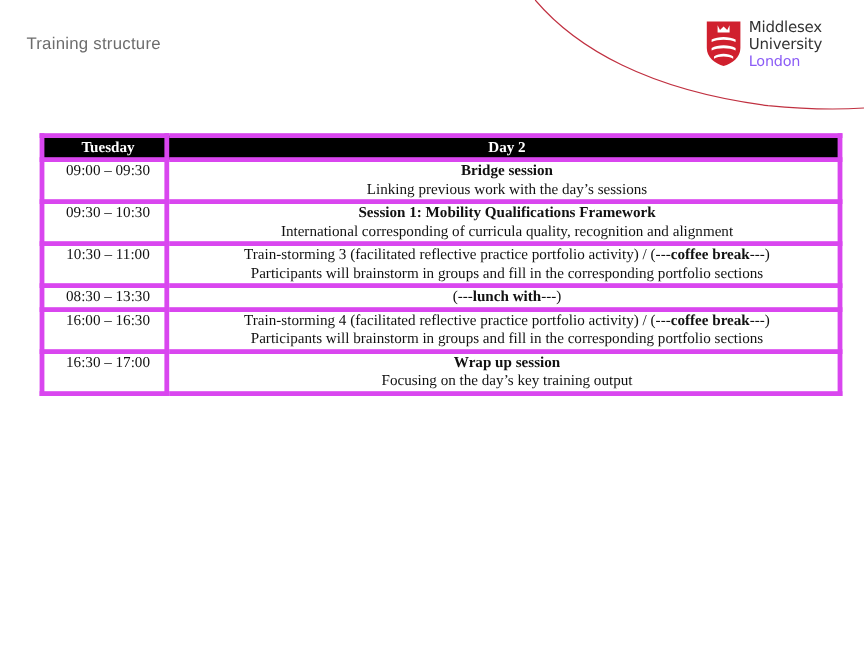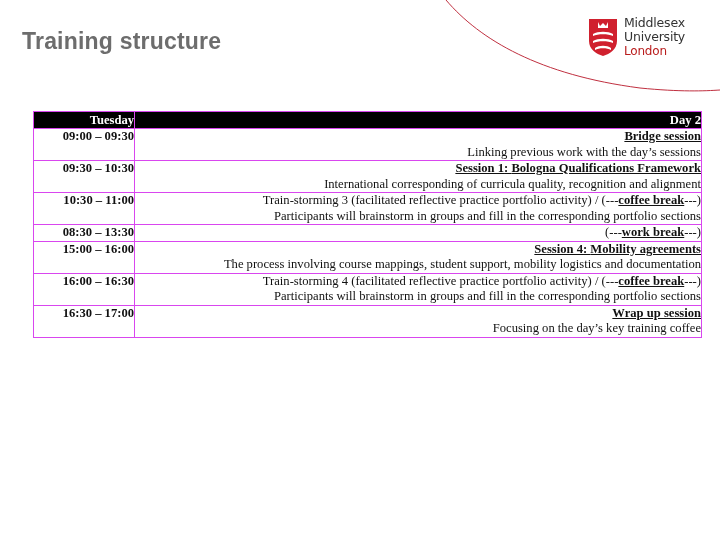--- a/index.html
+++ b/index.html
@@ -1,27 +1,27 @@
 <!DOCTYPE html>
 <html><head>
   <meta charset="utf-8">
   <style>
     html, body { margin:0; padding:0; }
     body { width:720px; height:540px; background:#ffffff; position:relative; overflow:hidden; font-family:"Liberation Serif", serif; }
-    .slide-title { position:absolute; left:22px; top:28px; font-family:"Liberation Sans", sans-serif; font-size:23px; font-weight:bold; color:#6d6d6d; letter-spacing:0.2px; }
+    .slide-title { position:absolute; left:22px; top:28px; font-family:"Liberation Sans", sans-serif; font-size:14px; font-weight:normal; color:#6d6d6d; letter-spacing:0.2px; }
     .swoosh { position:absolute; left:0; top:0; width:720px; height:100px; }
-    .logo { position:absolute; left:588px; top:16px; display:flex; align-items:center; }
+    .logo { position:absolute; left:588px; top:16px; display:flex; align-items:flex-start; }
     .shield { width:30px; height:40px; }
     .logo-text { margin-left:6px; font-family:"DejaVu Sans", sans-serif; font-size:12.5px; line-height:14px; color:#333; letter-spacing:-0.2px; }
-    .logo-text .l3 { font-size:12px; color:#b91c1c; }
+    .logo-text .l3 { font-size:12px; color:#8b5cf6; }
     table.schedule { position:absolute; left:33px; top:111px; width:669px; border-collapse:collapse; font-size:12.6px; line-height:15.5px; color:#111; }
-    table.schedule td, table.schedule th { border:1px solid #d946ef; padding:0 0 0 6px; vertical-align:top; text-align:right; white-space:nowrap; }
+    table.schedule td, table.schedule th { border:4px solid #d946ef; padding:0 0 0 6px; vertical-align:top; text-align:center; white-space:nowrap; }
     table.schedule th { background:#000; color:#fff; font-weight:bold; height:16px; line-height:16px; }
-    table.schedule td.time { width:94px;font-weight:bold; }
-    .b { font-weight:bold;text-decoration:underline; }
+    table.schedule td.time { width:94px; }
+    .b { font-weight:bold; }
     .line { display:block; }
   </style>
 </head>
 <body>
 
 <svg class="swoosh" viewBox="0 0 720 100">
   <path d="M446 0 C 480 40, 540 75, 640 88 C 680 92, 705 91, 720 90" fill="none" stroke="#c03040" stroke-width="1"></path>
 </svg>
 
 <div class="slide-title">Training structure</div>
@@ -52,61 +52,54 @@
     <td class="time">09:00 – 09:30</td>
     <td>
       <span class="line b">Bridge session</span>
       <span class="line">Linking previous work with the day’s sessions</span>
     </td>
   </tr>
 
   <tr>
     <td class="time">09:30 – 10:30</td>
     <td>
-      <span class="line b"><span>Session 1</span><span>: </span><span>Bologna Qualifications Framework</span></span>
+      <span class="line b"><span>Session 1</span><span>: </span><span>Mobility Qualifications Framework</span></span>
       <span class="line">International corresponding of curricula quality, recognition and alignment</span>
     </td>
   </tr>
 
   <tr>
     <td class="time">10:30 – 11:00</td>
     <td>
       <span class="line"><span>Train-storming 3 (facilitated reflective practice portfolio activity) / (---</span><span class="b">coffee break</span><span>---)</span></span>
       <span class="line">Participants will brainstorm in groups and fill in the corresponding portfolio sections</span>
     </td>
   </tr>
 
 
 
   <tr>
     <td class="time">08:30 – 13:30</td>
     <td>
-      <span class="line"><span>(---</span><span class="b">work break</span><span>---)</span></span>
+      <span class="line"><span>(---</span><span class="b">lunch with</span><span>---)</span></span>
     </td>
   </tr>
 
 
 
-  <tr>
-    <td class="time">15:00 – 16:00</td>
-    <td>
-      <span class="line b"><span>Session 4</span><span>: </span><span>Mobility agreements</span></span>
-      <span class="line">The process involving course mappings, student support, mobility logistics and documentation</span>
-    </td>
-  </tr>
 
   <tr>
     <td class="time">16:00 – 16:30</td>
     <td>
       <span class="line"><span>Train-storming 4 (facilitated reflective practice portfolio activity) / (---</span><span class="b">coffee break</span><span>---)</span></span>
       <span class="line">Participants will brainstorm in groups and fill in the corresponding portfolio sections</span>
     </td>
   </tr>
 
   <tr>
     <td class="time">16:30 – 17:00</td>
     <td>
       <span class="line b">Wrap up session</span>
-      <span class="line">Focusing on the day’s key training coffee</span>
+      <span class="line">Focusing on the day’s key training output</span>
     </td>
   </tr>
 </tbody>
   </table>
 
 </body></html>

